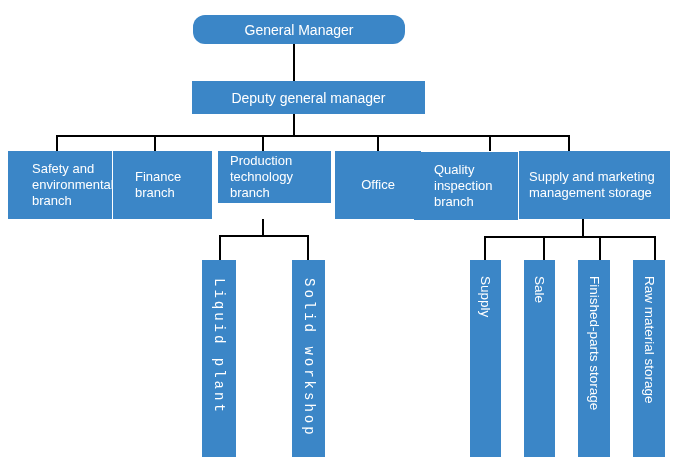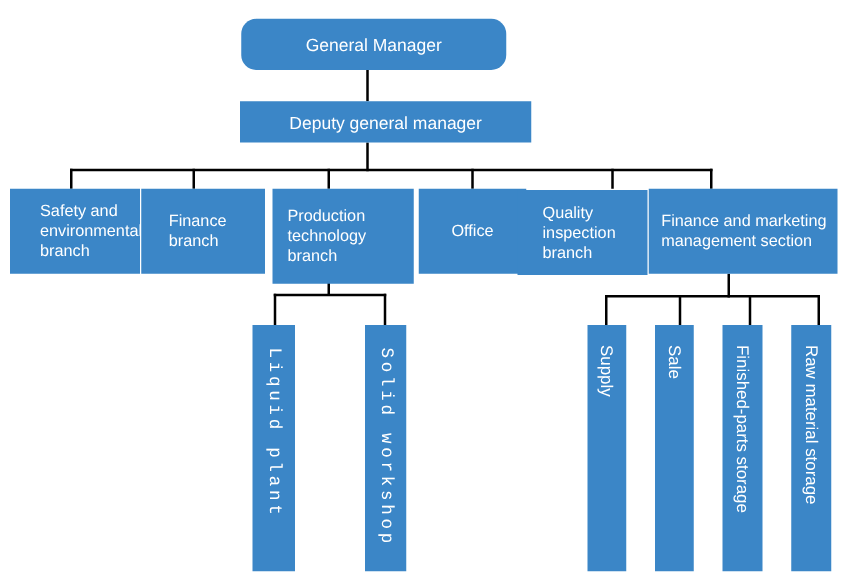--- a/index.html
+++ b/index.html
@@ -72,50 +72,50 @@
   <div class="line" style="left:219px;top:235px;width:2px;height:25px;"></div>
   <div class="line" style="left:307px;top:235px;width:2px;height:25px;"></div>
 
   <div class="line" style="left:582px;top:219px;width:2px;height:19px;"></div>
   <div class="line" style="left:484px;top:236px;width:172px;height:2px;"></div>
   <div class="line" style="left:484px;top:236px;width:2px;height:24px;"></div>
   <div class="line" style="left:543px;top:236px;width:2px;height:24px;"></div>
   <div class="line" style="left:599px;top:236px;width:2px;height:24px;"></div>
   <div class="line" style="left:654px;top:236px;width:2px;height:24px;"></div>
 
-  <div class="node center top-node" style="left:193px;top:15px;width:212px;height:41px;border-radius:12px;">
+  <div class="node center top-node" style="left:193px;top:15px;width:212px;height:29px;border-radius:12px;">
     <span>General Manager</span>
   </div>
 
   <div class="node center top-node" style="left:192px;top:81px;width:233px;height:33px;">
     <span>Deputy general manager</span>
   </div>
 
   <div class="node" style="left:8px;top:151px;width:104px;height:68px;padding-left:24px;padding-right:2px;">
     <span>Safety and environmental branch</span>
   </div>
 
   <div class="node" style="left:113px;top:151px;width:99px;height:68px;padding-left:22px;padding-right:14px;">
     <span>Finance branch</span>
   </div>
 
-  <div class="node" style="left:218px;top:151px;width:113px;height:76px;padding-left:12px;padding-right:4px;">
+  <div class="node" style="left:218px;top:151px;width:113px;height:52px;padding-left:12px;padding-right:4px;">
     <span>Production technology branch</span>
   </div>
 
   <div class="node center" style="left:335px;top:151px;width:86px;height:68px;">
     <span>Office</span>
   </div>
 
   <div class="node" style="left:414px;top:152px;width:104px;height:68px;padding-left:20px;padding-right:2px;">
     <span>Quality inspection branch</span>
   </div>
 
   <div class="node" style="left:519px;top:151px;width:151px;height:68px;padding-left:10px;padding-right:2px;">
-    <span>Finance and marketing management section</span>
+    <span>Supply and marketing management storage</span>
   </div>
 
   <div class="vbox mono" style="left:202px;top:260px;width:34px;height:197px;">
     <span class="vtext">Liquid plant</span>
   </div>
 
   <div class="vbox mono" style="left:292px;top:260px;width:33px;height:197px;">
     <span class="vtext">Solid workshop</span>
   </div>
 

